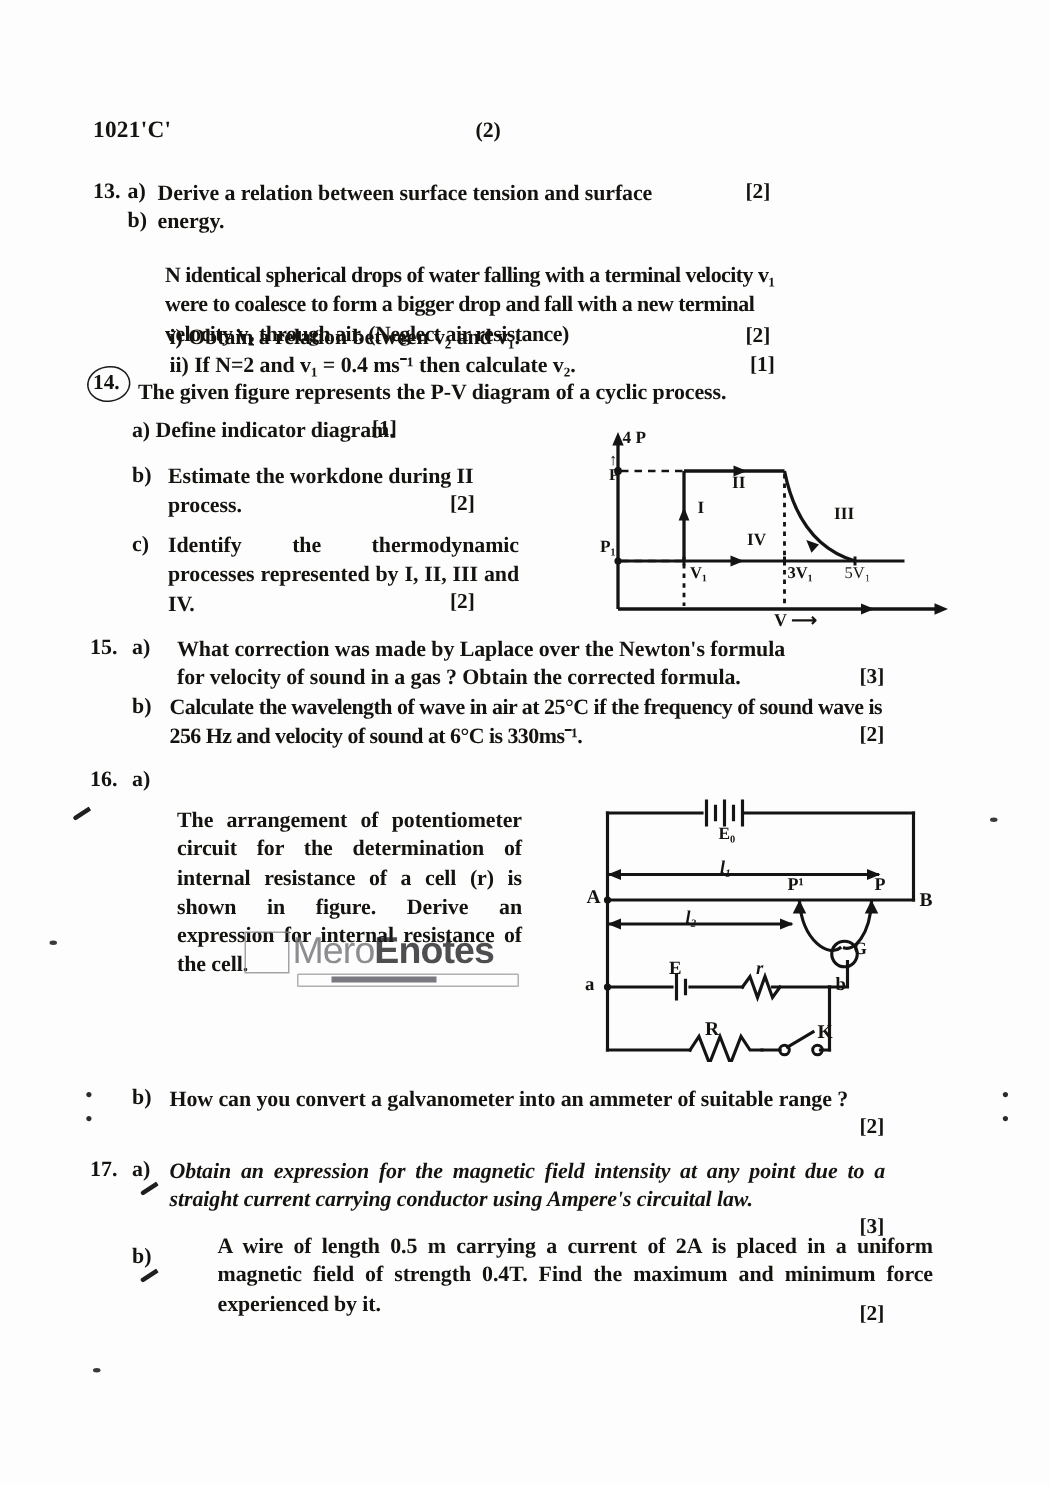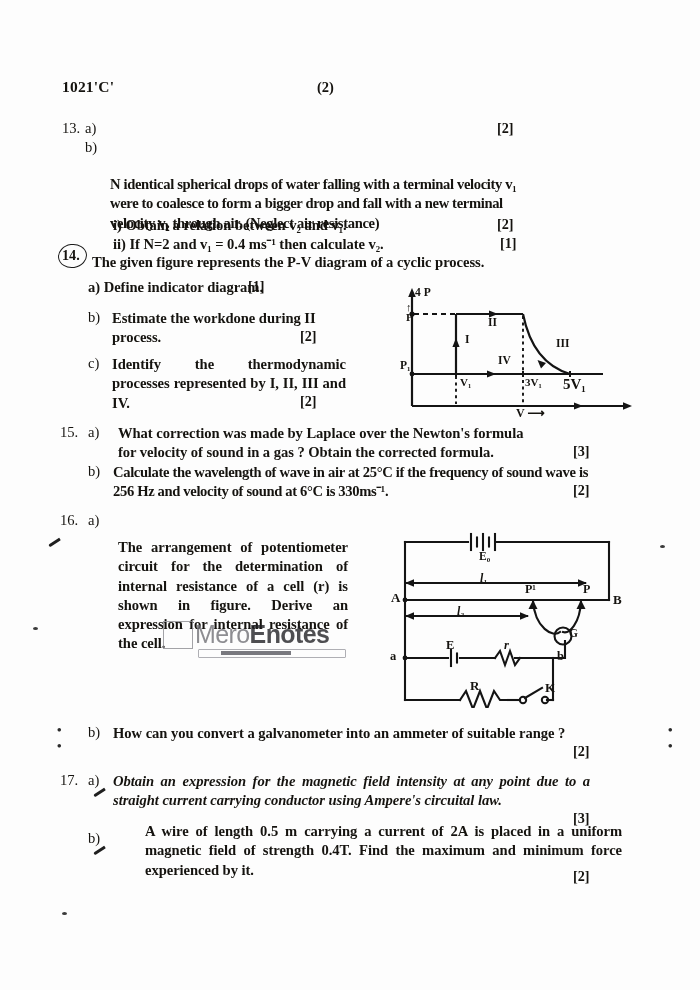--- a/index.html
+++ b/index.html
@@ -49,21 +49,21 @@
   
   .qblock {
     position: absolute;
     font-weight: bold;
     font-size: 14.6px;
     line-height: 19.3px;
     letter-spacing: -0.05px;
   }
   .qnum {
     position: absolute;
-    font-weight: normal;
+    font-weight: bold;
     font-size: 14.6px;
   }
   .marks {
     position: absolute;
     font-weight: bold;
     font-size: 14.2px;
   }
   .tight { letter-spacing: -0.35px; }
   .just  { text-align: justify; }
 
@@ -161,20 +161,21 @@
 
 <div class="page">
 
   <div class="hdr">
     <div class="hdr-code">1021'C'</div>
     <div class="hdr-page">(2)</div>
   </div>
 
   <div class="qnum" style="left:62px; top:120px;">13.</div>
   <div class="qnum" style="left:85px; top:120px;">a)</div>
+  <div class="qblock" style="left:105px; top:120px; width:375px;">Derive a relation between surface tension and surface energy.</div>
   <div class="marks" style="left:497px; top:120px;">[2]</div>
 
   <div class="qnum" style="left:85px; top:139px;">b)</div>
   <div class="qblock tight" style="left:110px; top:139px; width:420px;margin-top:36px;">N identical spherical drops of water falling with a terminal velocity v₁ were to coalesce to form a bigger drop and fall with a new terminal velocity v₂ through air. (Neglect air resistance)</div>
 
   <div class="qblock" style="left:113px; top:216px; width:330px;"><span>i)</span> <span>Obtain a relation between v₂ and v₁.</span></div>
   <div class="marks" style="left:497px; top:216px;">[2]</div>
 
   <div class="qblock" style="left:113px; top:235px; width:360px;"><span>ii)</span> <span>If N=2 and v₁ = 0.4 ms⁻¹ then calculate v₂.</span></div>
   <div class="marks" style="left:500px; top:235px;">[1]</div>
@@ -231,21 +232,21 @@
 
       <line x1="58" y1="83" x2="58" y2="89" stroke="#141414" stroke-width="2"></line>
       <line x1="125" y1="83" x2="125" y2="89" stroke="#141414" stroke-width="2"></line>
       <line x1="172" y1="83" x2="172" y2="89" stroke="#141414" stroke-width="2"></line>
     </svg>
 
     <div style="position:absolute; left:17px; top:-2px; font-size:11.5px; font-weight:bold;">4 P</div>
     <div style="position:absolute; left:2px; top:71px; font-size:11.5px; font-weight:bold;">P₁</div>
     <div style="position:absolute; left:62px; top:88px; font-size:11px; font-weight:bold;">V₁</div>
     <div style="position:absolute; left:127px; top:88px; font-size:11px; font-weight:bold;">3V₁</div>
-    <div style="position:absolute; left:165px; top:88px; font-size:15px; font-weight:bold;">5V₁</div>
+    <div style="position:absolute; left:165px; top:88px; font-size:11px; font-weight:normal;">5V₁</div>
     <div style="position:absolute; left:67px; top:45px; font-size:11.5px; font-weight:bold;">I</div>
     <div style="position:absolute; left:90px; top:28px; font-size:11.5px; font-weight:bold;">II</div>
     <div style="position:absolute; left:158px; top:49px; font-size:11.5px; font-weight:bold;">III</div>
     <div style="position:absolute; left:100px; top:66px; font-size:11.5px; font-weight:bold;">IV</div>
     <div style="position:absolute; left:8px; top:16px; font-size:11px; font-weight:bold;">
       <span style="display:block; line-height:7px;">↑</span>
         <span style="display:block;">P</span>
     </div>
     <div style="position:absolute; left:118px; top:118px; font-size:12px; font-weight:bold;"><span>V</span> ⟶</div>
   </div>

